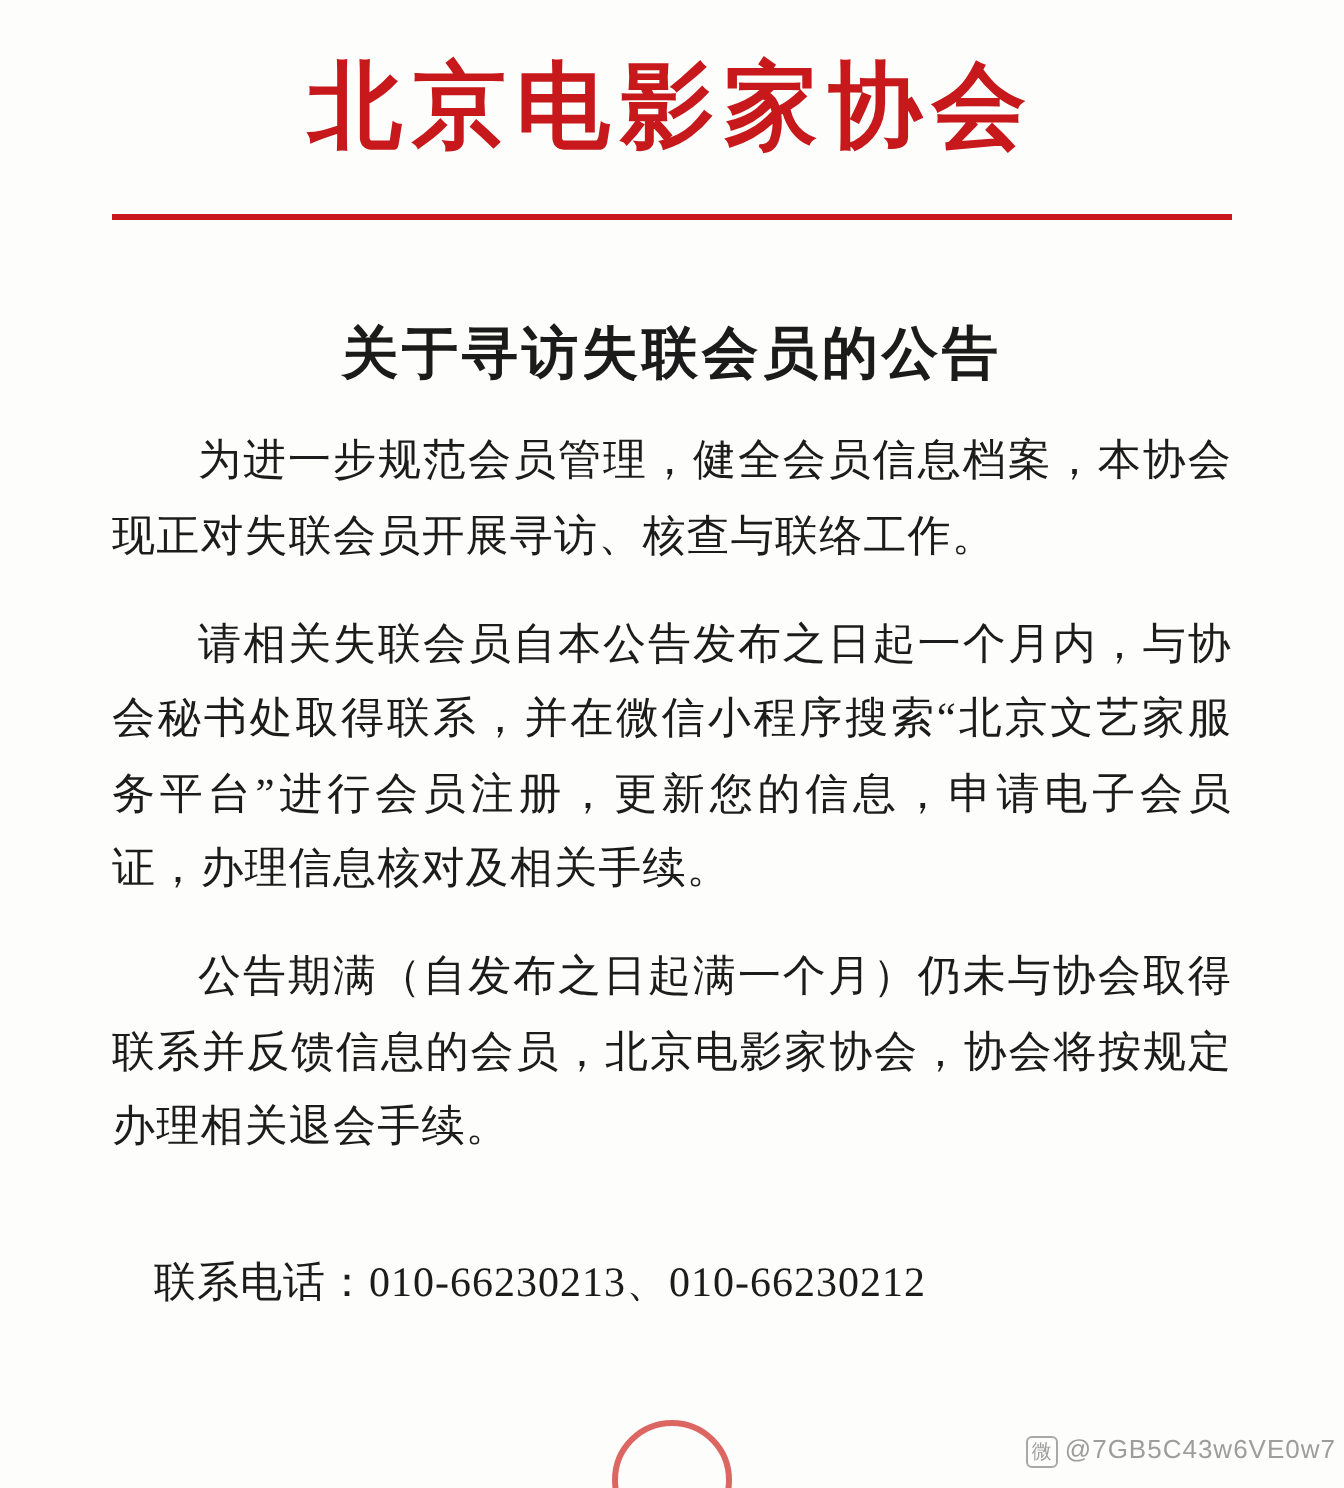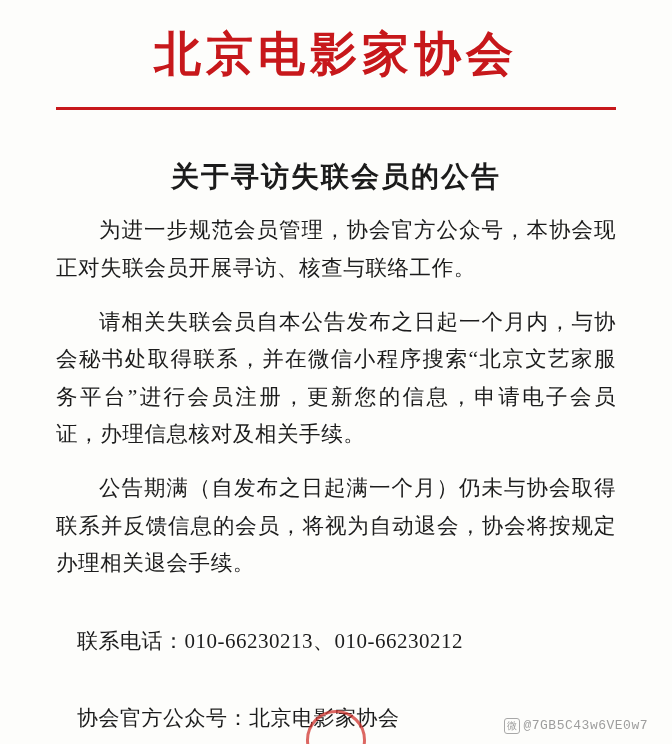--- a/index.html
+++ b/index.html
@@ -69,25 +69,25 @@
   .contact-line {
     font-size: 21px;
     color: #1c1c1c;
     line-height: 1.78;
     letter-spacing: 0.5px;
     text-indent: 1em;
     margin-top: 40px;
   }
   .watermark {
     position: absolute;
-    right: 24px;
+    right: 4px;
     bottom: 10px;
     font-size: 13px;
     color: #8d8d8d;
-    font-family: Liberation Mono, monospace;
+    font-family: Liberation Sans, sans-serif;
     opacity: 0.85;
     letter-spacing: 0.5px;
     white-space: nowrap;
   }
   .wm-badge {
     display: inline-block;
     border: 1px solid #9a9a9a;
     border-radius: 3px;
     padding: 0 2px;
     font-size: 10px;
@@ -114,28 +114,27 @@
 
   <div class="letterhead">
     <div class="letterhead-title">北京电影家协会</div>
   </div>
 
   <div class="rule"></div>
 
   <div class="doc-title">关于寻访失联会员的公告</div>
 
   <div class="body-text">
-    <p class="para">为进一步规范会员管理，协会官方公众号，本协会现正对失联会员开展寻访、核查与联络工作。</p>
+    <p class="para">为进一步规范会员管理，健全会员信息档案，本协会现正对失联会员开展寻访、核查与联络工作。</p>
     <p class="para">请相关失联会员自本公告发布之日起一个月内，与协会秘书处取得联系，并在微信小程序搜索“北京文艺家服务平台”进行会员注册，更新您的信息，申请电子会员证，办理信息核对及相关手续。</p>
-    <p class="para">公告期满（自发布之日起满一个月）仍未与协会取得联系并反馈信息的会员，将视为自动退会，协会将按规定办理相关退会手续。</p>
+    <p class="para">公告期满（自发布之日起满一个月）仍未与协会取得联系并反馈信息的会员，北京电影家协会，协会将按规定办理相关退会手续。</p>
   </div>
 
   <div class="contacts">
     <div class="contact-line">联系电话：010-66230213、010-66230212</div>
-    <div class="contact-line">协会官方公众号：北京电影家协会</div>
   </div>
 
   <div class="seal"></div>
 
   <div class="watermark">
     <span class="wm-badge">微</span><span>@7GB5C43w6VE0w7</span>
   </div>
 
 </div>
 

